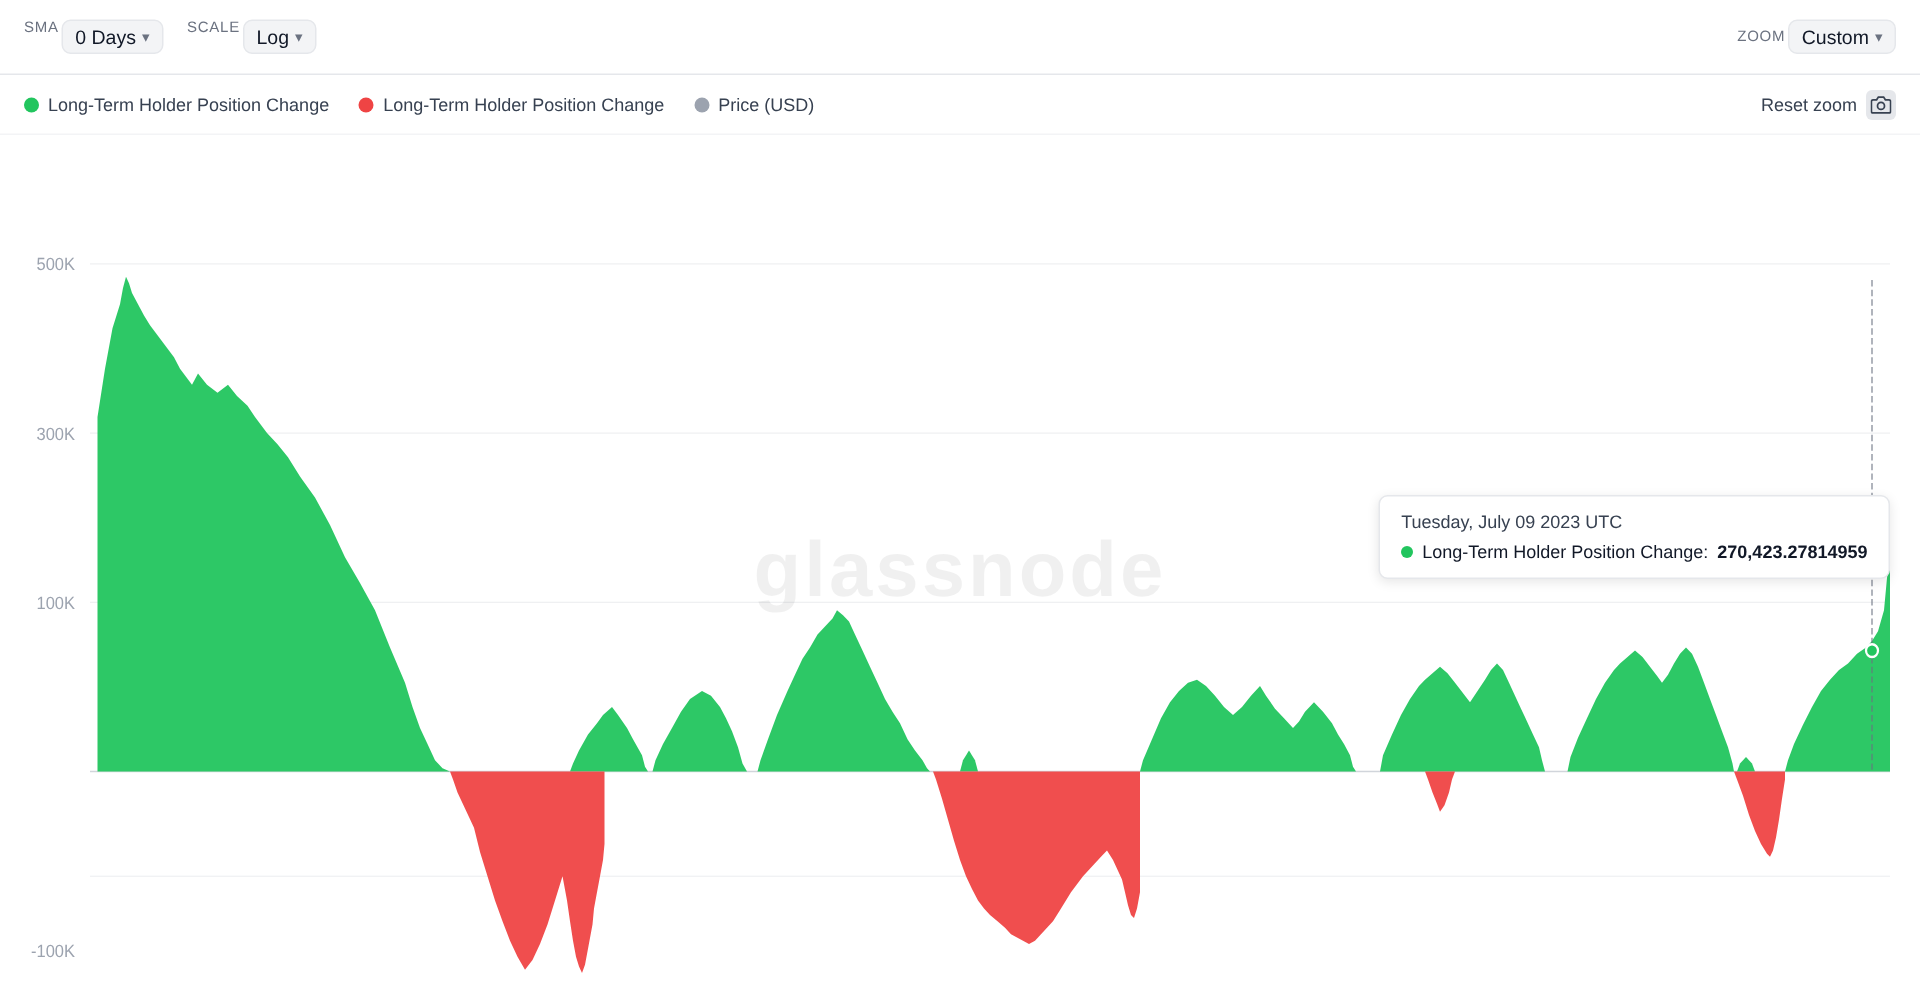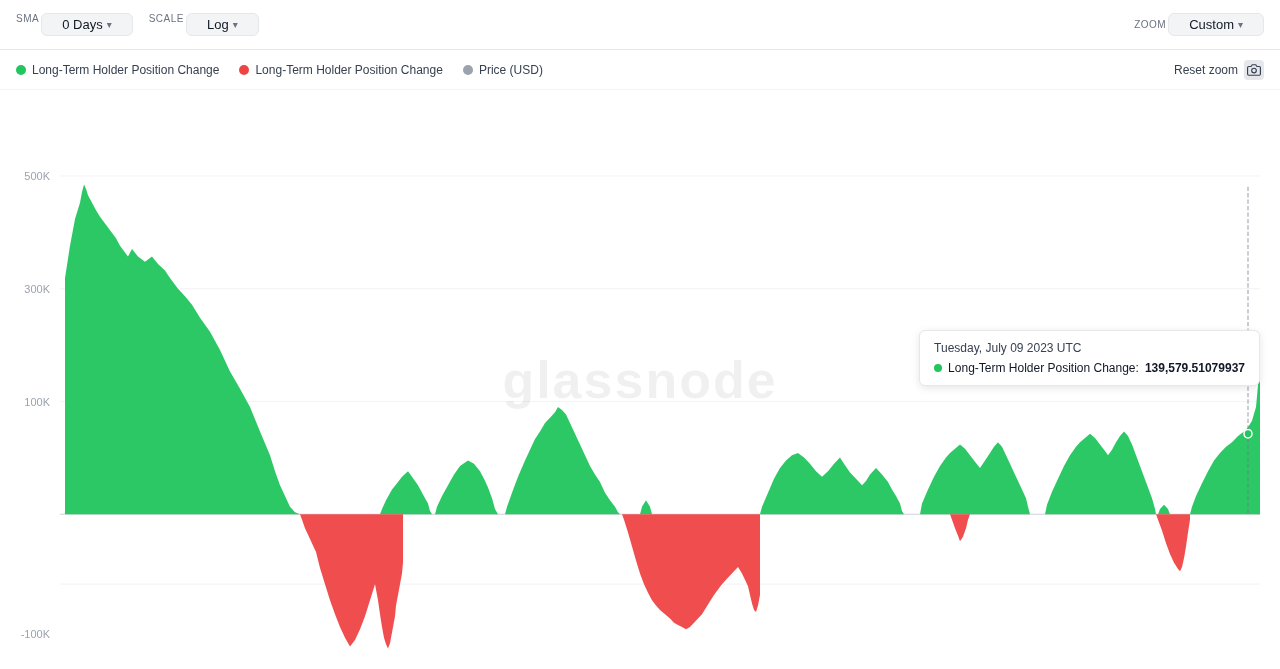--- a/index.html
+++ b/index.html
@@ -34,21 +34,21 @@
       letter-spacing: 0.05em;
     }
 
     .control-select {
       display: flex;
       align-items: center;
       gap: 4px;
       background: #f3f4f6;
       border: 1px solid #e5e7eb;
       border-radius: 6px;
-      padding: 3px 20px;
+      padding: 3px 8px;
       font-size: 13px;
       cursor: pointer;
       color: #111827;
     }
 
     .control-select .chevron {
       font-size: 10px;
       color: #6b7280;
     }
 
@@ -602,16 +602,16 @@
     <circle cx="1248" cy="320" r="4" fill="#22c55e" stroke="white" stroke-width="1.5"></circle>
   </svg>
 
   <div class="watermark">glassnode</div>
 
   <div class="tooltip">
     <div class="tooltip-date">Tuesday, July 09 2023 UTC</div>
     <div class="tooltip-value">
       <div class="tooltip-dot"></div>
       <span>Long-Term Holder Position Change:</span>
-      <strong>139,579.51079937</strong>
+      <strong>270,423.27814959</strong>
     </div>
   </div>
 </div>
 
 </body></html>

